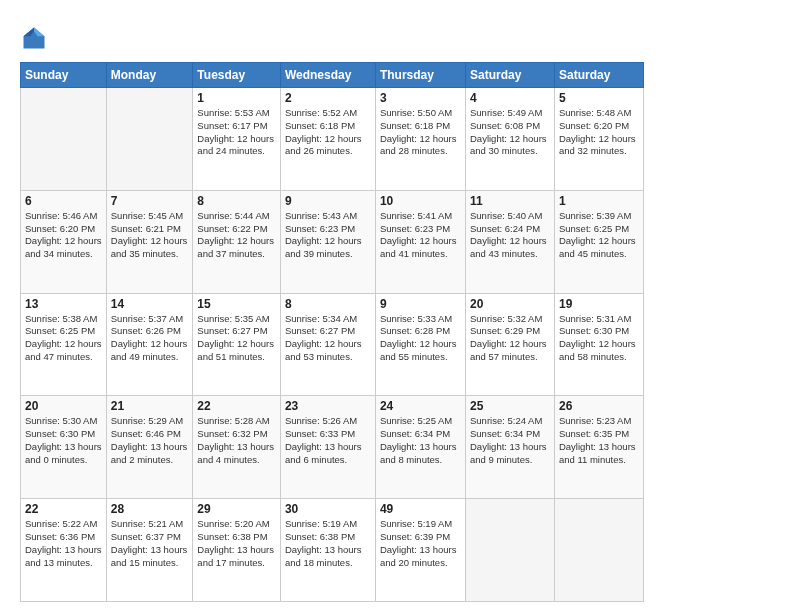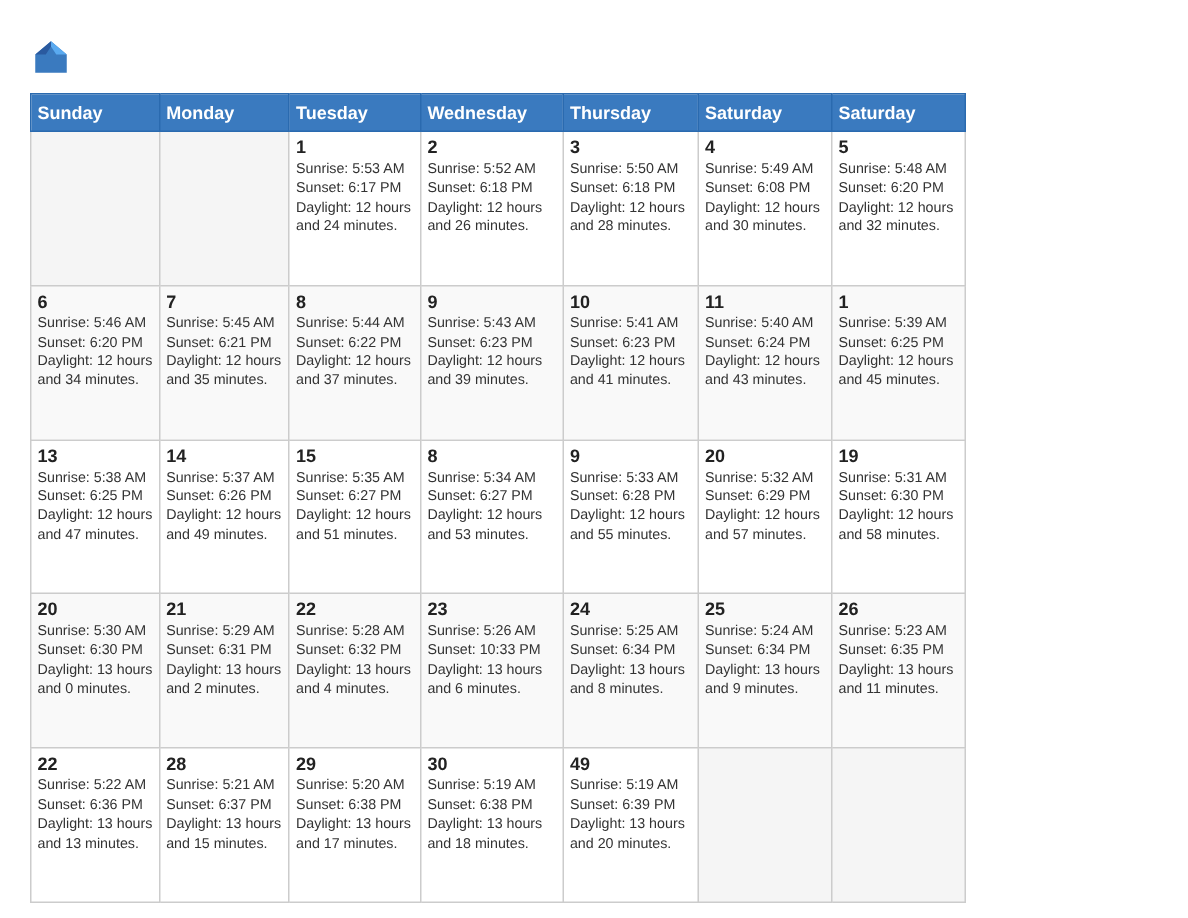--- a/index.html
+++ b/index.html
@@ -255,33 +255,33 @@
         <tr>
           <td>
             <span class="day-num">20</span>
             <div class="day-info">Sunrise: 5:30 AM
 Sunset: 6:30 PM
 Daylight: 13 hours and 0 minutes.</div>
           </td>
           <td>
             <span class="day-num">21</span>
             <div class="day-info">Sunrise: 5:29 AM
-Sunset: 6:31 PM
+Sunset: 6:46 PM
 Daylight: 13 hours and 2 minutes.</div>
           </td>
           <td>
             <span class="day-num">22</span>
             <div class="day-info">Sunrise: 5:28 AM
 Sunset: 6:32 PM
 Daylight: 13 hours and 4 minutes.</div>
           </td>
           <td>
             <span class="day-num">23</span>
             <div class="day-info">Sunrise: 5:26 AM
-Sunset: 10:33 PM
+Sunset: 6:33 PM
 Daylight: 13 hours and 6 minutes.</div>
           </td>
           <td>
             <span class="day-num">24</span>
             <div class="day-info">Sunrise: 5:25 AM
 Sunset: 6:34 PM
 Daylight: 13 hours and 8 minutes.</div>
           </td>
           <td>
             <span class="day-num">25</span>

